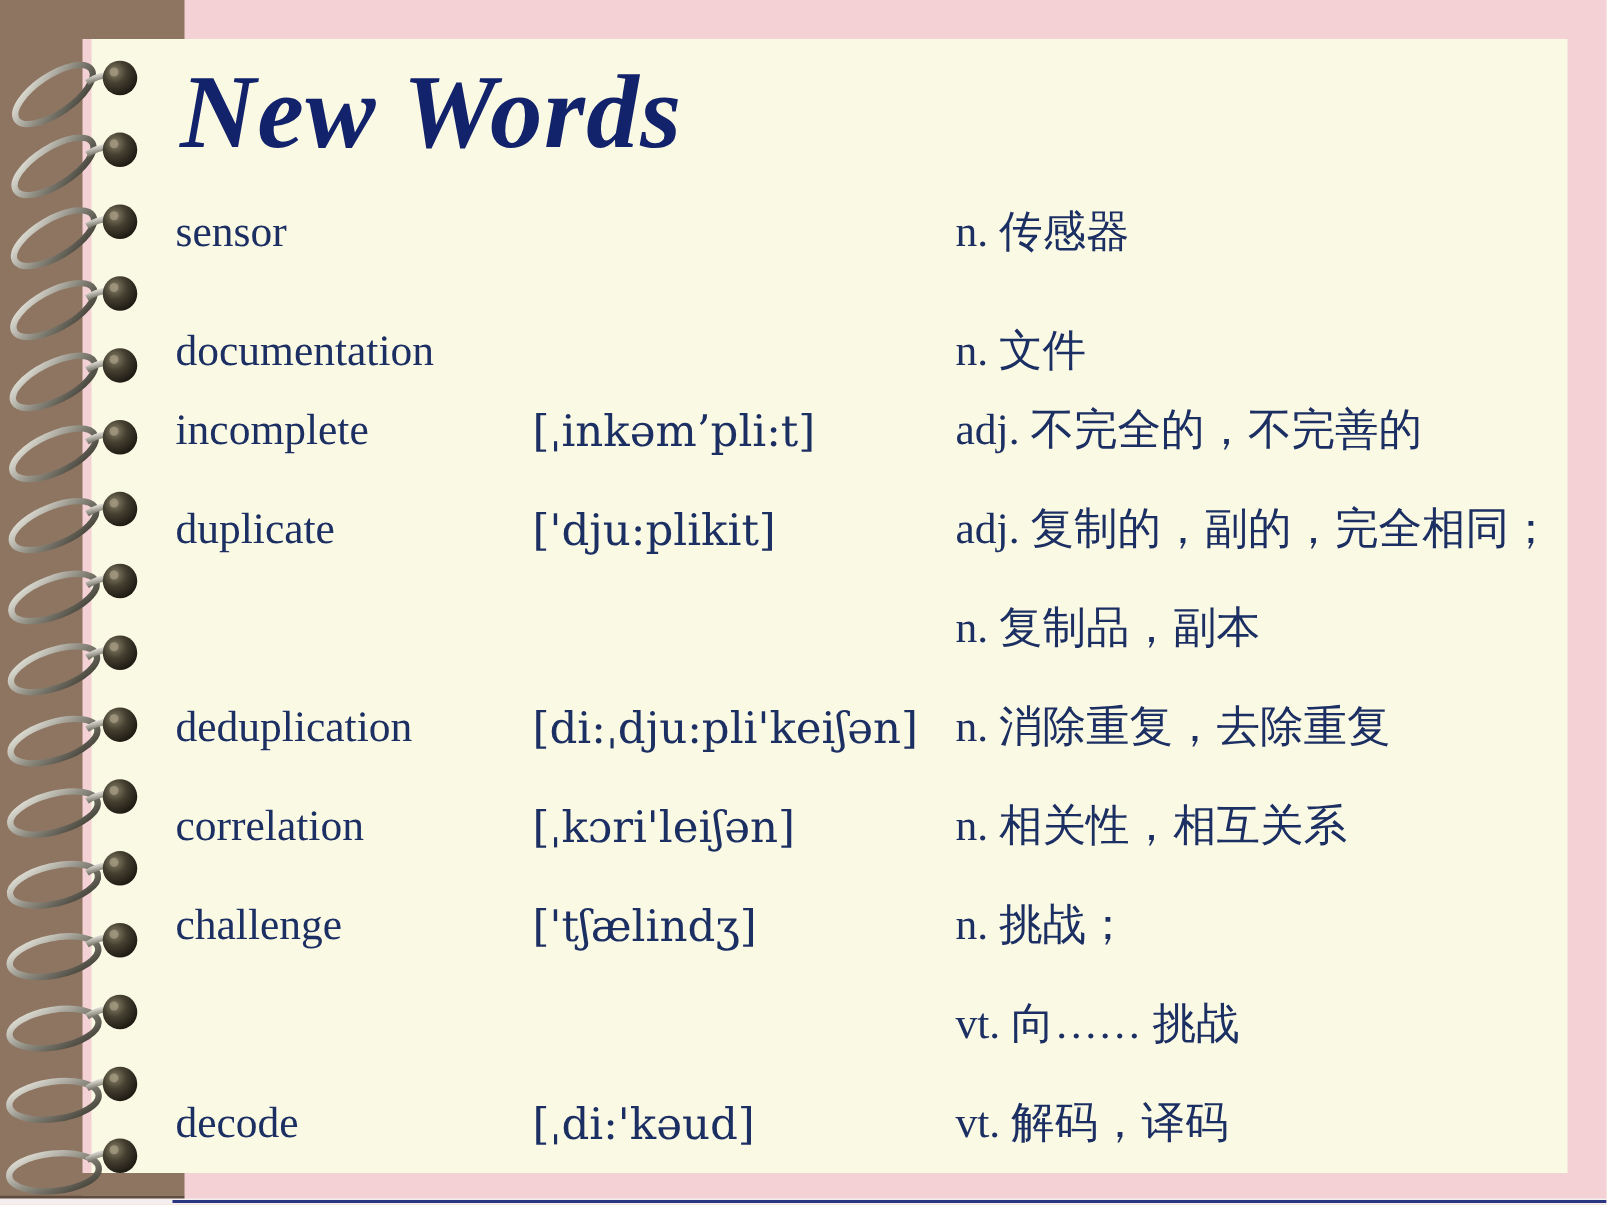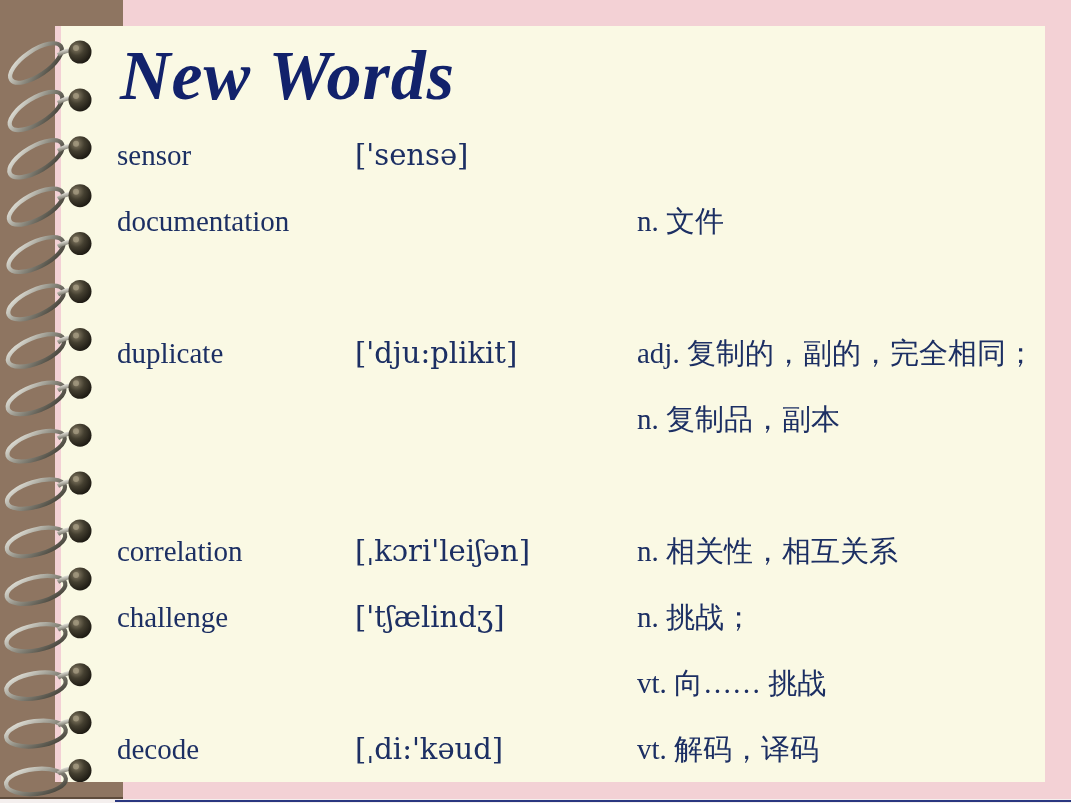--- a/index.html
+++ b/index.html
@@ -47,35 +47,45 @@
   <div class="backing-shadow"></div>
   <div class="bottom-strip"></div>
   <div class="bottom-line"></div>
 
   <div class="paper"></div>
 
   <h1 class="title">New Words</h1>
 
   <div class="vrow" style="top:135px">
     <span class="w">sensor</span>
-    <span class="p">['sensə]</span>
-  </div>
-  <div class="vrow" style="top:201px">
+    <span class="m">n. 传感器</span>
+  </div>
+  <div class="vrow" style="top:214px">
     <span class="w">documentation</span>
     <span class="m">n. 文件</span>
+  </div>
+  <div class="vrow" style="top:267px">
+    <span class="w">incomplete</span>
+    <span class="p">[ˌinkəm’pli:t]</span>
+    <span class="m">adj. 不完全的，不完善的</span>
   </div>
   <div class="vrow" style="top:333px">
     <span class="w">duplicate</span>
     <span class="p">['dju:plikit]</span>
     <span class="m">adj. 复制的，副的，完全相同；</span>
   </div>
   <div class="vrow" style="top:399px">
     <span class="w"></span>
     <span class="p"></span>
     <span class="m">n. 复制品，副本</span>
+  </div>
+  <div class="vrow" style="top:465px">
+    <span class="w">deduplication</span>
+    <span class="p">[di:ˌdju:pli'keiʃən]</span>
+    <span class="m">n. 消除重复，去除重复</span>
   </div>
   <div class="vrow" style="top:531px">
     <span class="w">correlation</span>
     <span class="p">[ˌkɔri'leiʃən]</span>
     <span class="m">n. 相关性，相互关系</span>
   </div>
   <div class="vrow" style="top:597px">
     <span class="w">challenge</span>
     <span class="p">['tʃælindʒ]</span>
     <span class="m">n. 挑战；</span>

